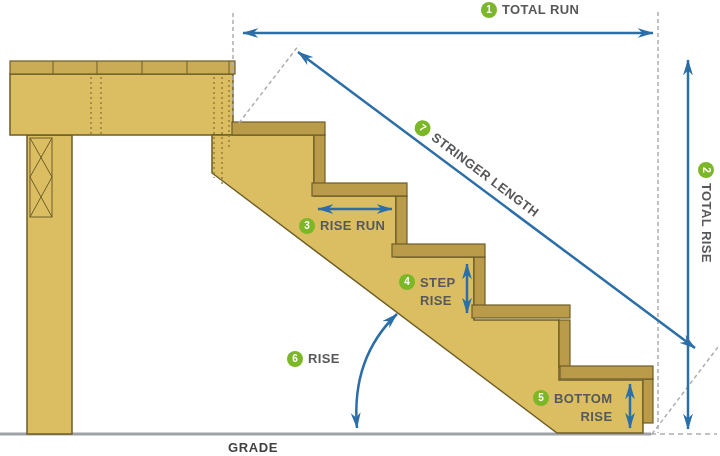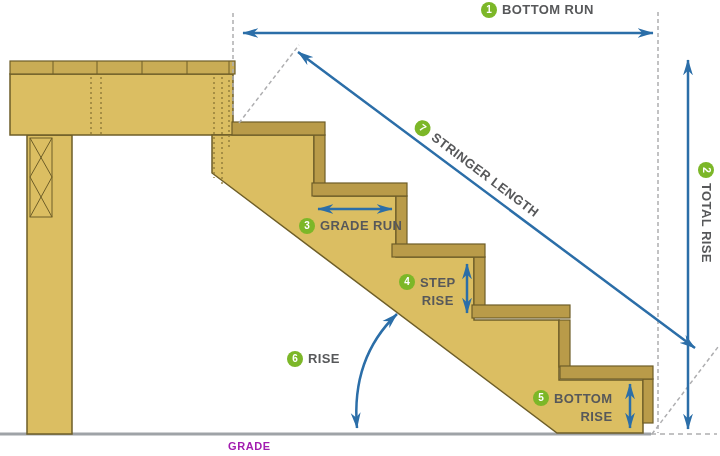--- a/index.html
+++ b/index.html
@@ -12,26 +12,26 @@
     position:absolute;display:flex;align-items:flex-start;gap:5px;
     font-size:13px;font-weight:700;color:#57585A;letter-spacing:.4px;white-space:nowrap;
     line-height:16px;
   }
   .badge{
     flex:0 0 auto;width:16px;height:16px;border-radius:50%;background:#7CB728;color:#fff;
     display:inline-flex;align-items:center;justify-content:center;
     font-size:10px;font-weight:700;letter-spacing:0;
   }
   .stack{display:flex;flex-direction:column;line-height:18px;}
-  .stack.center{align-items:center;}
+  .stack.center{align-items:flex-start;}
   .stack.right{align-items:flex-end;text-align:right;}
   .rot90{transform:rotate(90deg);transform-origin:0 0;}
   .rot37{transform:rotate(37deg);transform-origin:0 0;}
   .grade-label{
-    position:absolute;font-size:11px;font-weight:700;color:#a21caf;letter-spacing:.6px;
+    position:absolute;font-size:13px;font-weight:700;color:#404040;letter-spacing:.6px;
   }
 </style>
 </head>
 <body>
 
 <div id="canvas">
 
   <svg id="drawing" width="720" height="456" viewBox="0 0 720 456">
     <defs>
       <marker id="ah" viewBox="0 0 12 8" refX="11.5" refY="4" markerWidth="16" markerHeight="11" markerUnits="userSpaceOnUse" orient="auto-start-reverse">
@@ -103,31 +103,31 @@
       <line x1="298" y1="52" x2="695" y2="348" marker-start="url(#ah)" marker-end="url(#ah)"></line>
       <line x1="318" y1="209" x2="392" y2="209" marker-start="url(#ah)" marker-end="url(#ah)"></line>
       <line x1="467" y1="264" x2="467" y2="313" marker-start="url(#ah)" marker-end="url(#ah)"></line>
       <line x1="630" y1="384" x2="630" y2="428" marker-start="url(#ah)" marker-end="url(#ah)"></line>
       <path d="M 397 314 Q 351 358 357 428" marker-start="url(#ah)" marker-end="url(#ah)"></path>
     </g>
   </svg>
 
   <div class="callout" style="left:481px;top:2px;">
     <span class="badge">1</span>
-    <span>BOTTOM RUN</span>
+    <span>TOTAL RUN</span>
   </div>
 
   <div class="callout rot90" style="left:714px;top:162px;">
     <span class="badge">2</span>
     <span>TOTAL RISE</span>
   </div>
 
   <div class="callout" style="left:299px;top:218px;">
     <span class="badge">3</span>
-    <span>GRADE RUN</span>
+    <span>RISE RUN</span>
   </div>
 
   <div class="callout" style="left:399px;top:274px;">
     <span class="badge">4</span>
     <span class="stack center">
       <span>STEP</span>
       <span>RISE</span>
     </span>
   </div>
 

